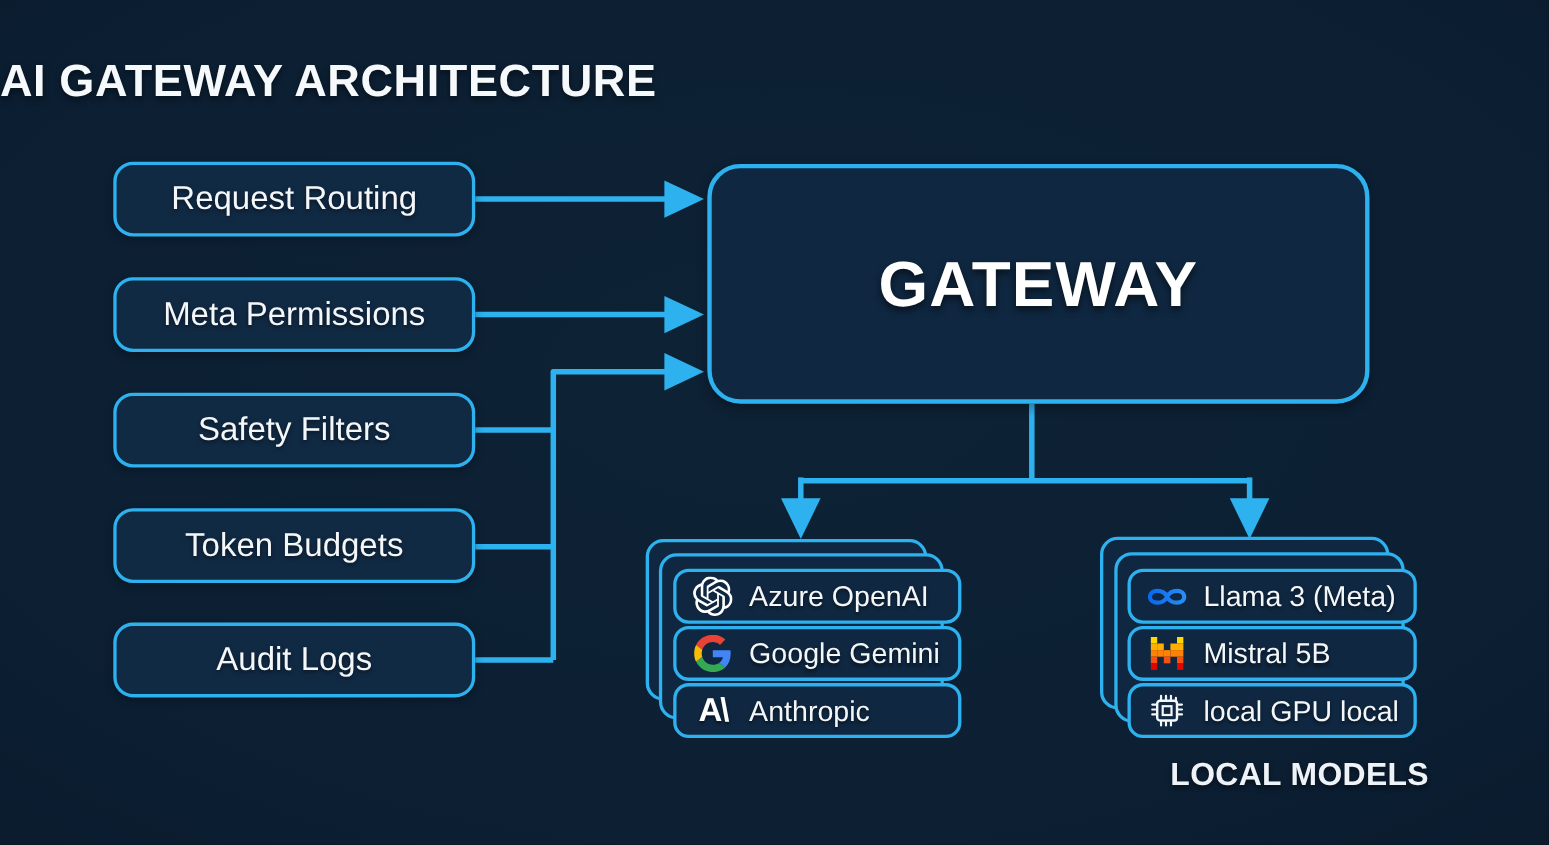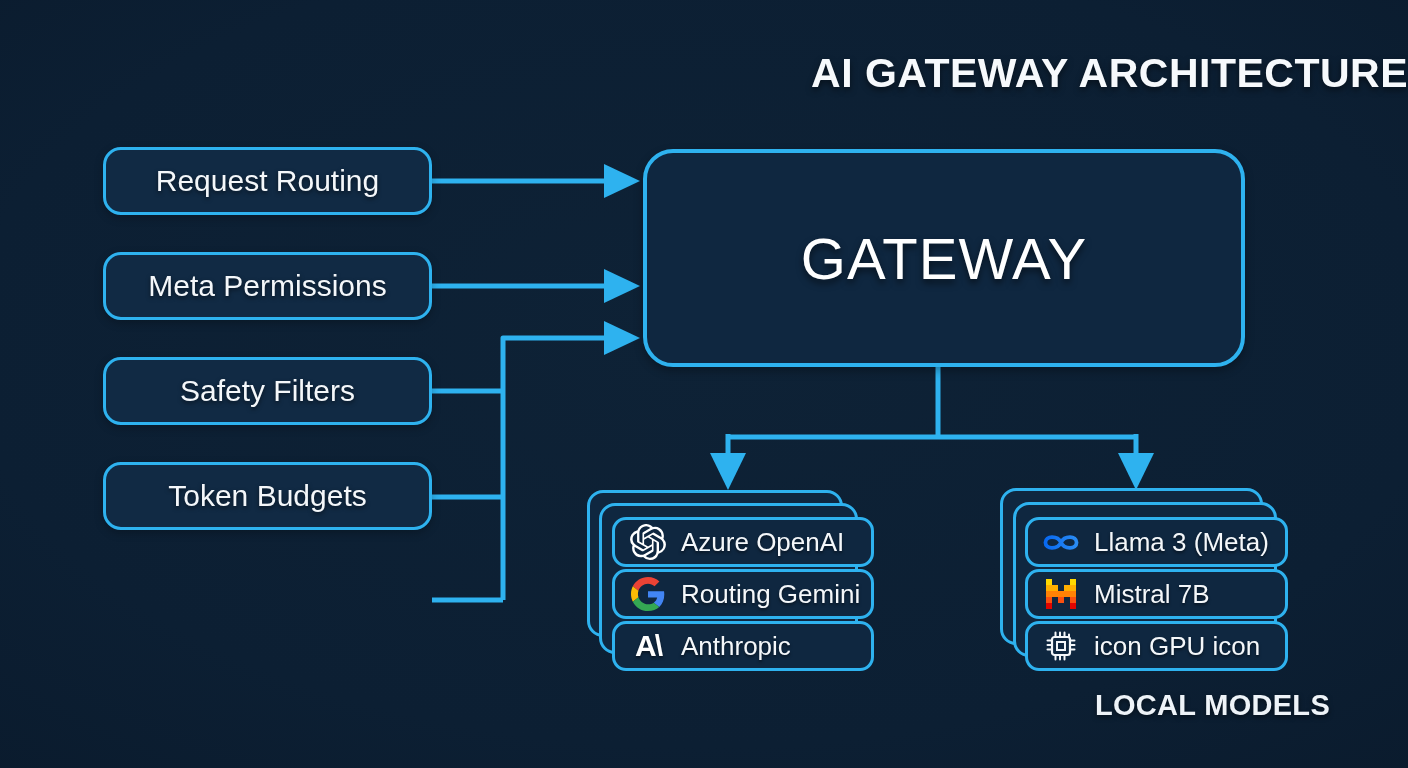--- a/index.html
+++ b/index.html
@@ -4,36 +4,36 @@
 <style>
   html,body { margin:0; padding:0; background:#081524; }
   .canvas {
     position:relative; width:1408px; height:768px; overflow:hidden;
     background: radial-gradient(ellipse 95% 95% at 50% 45%, #0e2236 0%, #0c1f33 55%, #091829 100%);
     font-family:"Liberation Sans","DejaVu Sans",sans-serif;
     color:#f4f7fa;
   }
   .title {
     position:absolute; left:0; right:0; top:50px; margin:0;
-    text-align:right; font-size:41px; font-weight:800; letter-spacing:.5px;
+    text-align:left; font-size:41px; font-weight:800; letter-spacing:.5px;
     color:#f6f9fc; text-shadow:0 3px 6px rgba(0,0,0,.5);
   }
   .connectors { position:absolute; left:0; top:0; }
   .pill {
     position:absolute; left:103px; width:329px; height:68px; box-sizing:border-box;
     border:3.5px solid #2eb2ef; border-radius:18px; background:#112a44;
     display:flex; align-items:center; justify-content:center;
     font-size:30px; font-weight:500; text-shadow:0 2px 4px rgba(0,0,0,.55);
     box-shadow:0 3px 8px rgba(0,0,0,.25);
   }
   .gateway {
     position:absolute; left:643px; top:149px; width:602px; height:218px; box-sizing:border-box;
     border:4px solid #2eb2ef; border-radius:30px; background:#0f2740;
     display:flex; align-items:center; justify-content:center;
-    font-size:58px; font-weight:400; letter-spacing:1px; color:#ffffff;
+    font-size:58px; font-weight:700; letter-spacing:1px; color:#ffffff;
     text-shadow:0 4px 7px rgba(0,0,0,.55);
     box-shadow:0 4px 10px rgba(0,0,0,.3);
   }
   .stack-layer {
     position:absolute; box-sizing:border-box;
     border:3px solid #2eb2ef; border-radius:16px; background:#0f2740;
   }
   .stack-rows { position:absolute; display:flex; flex-direction:column; gap:2px; }
   .model-row {
     height:50px; box-sizing:border-box;
@@ -84,20 +84,23 @@
   </div>
   <div class="pill" style="top:252px">
     <span>Meta Permissions</span>
   </div>
   <div class="pill" style="top:462px">
     <span>Token Budgets</span>
   </div>
   <div class="pill" style="top:357px">
     <span>Safety Filters</span>
   </div>
+  <div class="pill" style="top:566px">
+    <span>Audit Logs</span>
+  </div>
 
   <div class="gateway">
     <span>GATEWAY</span>
   </div>
 
   <div class="stack-layer" style="left:587px; top:490px; width:256px; height:147px"></div>
   <div class="stack-layer" style="left:599px; top:503px; width:259px; height:151px"></div>
   <div class="stack-rows" style="left:612px; top:517px; width:262px">
 
     <div class="model-row">
@@ -111,21 +114,21 @@
 
     <div class="model-row">
       <span class="icon-wrap">
         <svg width="34" height="34" viewBox="0 0 48 48">
           <path fill="#EA4335" d="M24 9.5c3.54 0 6.71 1.22 9.21 3.6l6.85-6.85C35.9 2.38 30.47 0 24 0 14.62 0 6.51 5.38 2.56 13.22l7.98 6.19C12.43 13.72 17.74 9.5 24 9.5z"></path>
           <path fill="#4285F4" d="M46.98 24.55c0-1.57-.15-3.09-.38-4.55H24v9.02h12.94c-.58 2.96-2.26 5.48-4.78 7.18l7.73 6c4.51-4.18 7.09-10.36 7.09-17.65z"></path>
           <path fill="#FBBC05" d="M10.53 28.59c-.48-1.45-.76-2.99-.76-4.59s.27-3.14.76-4.59l-7.98-6.19C.92 16.46 0 20.12 0 24c0 3.88.92 7.54 2.56 10.78l7.97-6.19z"></path>
           <path fill="#34A853" d="M24 48c6.48 0 11.93-2.13 15.89-5.81l-7.73-6c-2.15 1.45-4.92 2.3-8.16 2.3-6.26 0-11.57-4.22-13.47-9.91l-7.98 6.19C6.51 42.62 14.62 48 24 48z"></path>
         </svg>
       </span>
-      <span>Routing Gemini</span>
+      <span>Google Gemini</span>
     </div>
 
     <div class="model-row">
       <span class="icon-wrap">
         <span class="anthropic-glyph">A\</span>
       </span>
       <span>Anthropic</span>
     </div>
   </div>
 
@@ -172,32 +175,32 @@
               <rect x="0" y="18" width="6" height="6"></rect>
               <rect x="12" y="18" width="6" height="6"></rect>
               <rect x="24" y="18" width="6" height="6"></rect>
             </g>
           <g fill="#e10500">
               <rect x="0" y="24" width="6" height="6"></rect>
               <rect x="24" y="24" width="6" height="6"></rect>
             </g>
         </svg>
       </span>
-      <span>Mistral 7B</span>
+      <span>Mistral 5B</span>
     </div>
 
     <div class="model-row">
       <span class="icon-wrap">
         <svg width="36" height="36" viewBox="0 0 36 36" fill="none" stroke="#f4f7fa" stroke-width="2.2" stroke-linecap="round">
           <rect x="9" y="9" width="18" height="18" rx="2.5"></rect>
           <rect x="14" y="14" width="8" height="8" stroke-width="2"></rect>
           <path stroke-width="2" d="M12.5 4.5v4 M17 4.5v4 M21.5 4.5v4 M26 6.5v2
                    M12.5 27.5v4 M17 27.5v4 M21.5 27.5v4
                    M4.5 12.5h4 M4.5 17h4 M4.5 21.5h4
                    M27.5 12.5h4 M27.5 17h4 M27.5 21.5h4"></path>
         </svg>
       </span>
-      <span>icon GPU icon</span>
-    </div>
-  </div>
-  <p class="caption" style="left:1081px; width:263px">LOCAL MODELS</p>
+      <span>local GPU local</span>
+    </div>
+  </div>
+  <p class="caption" style="left:1050px; width:263px">LOCAL MODELS</p>
 
 </div>
 
 </body></html>

